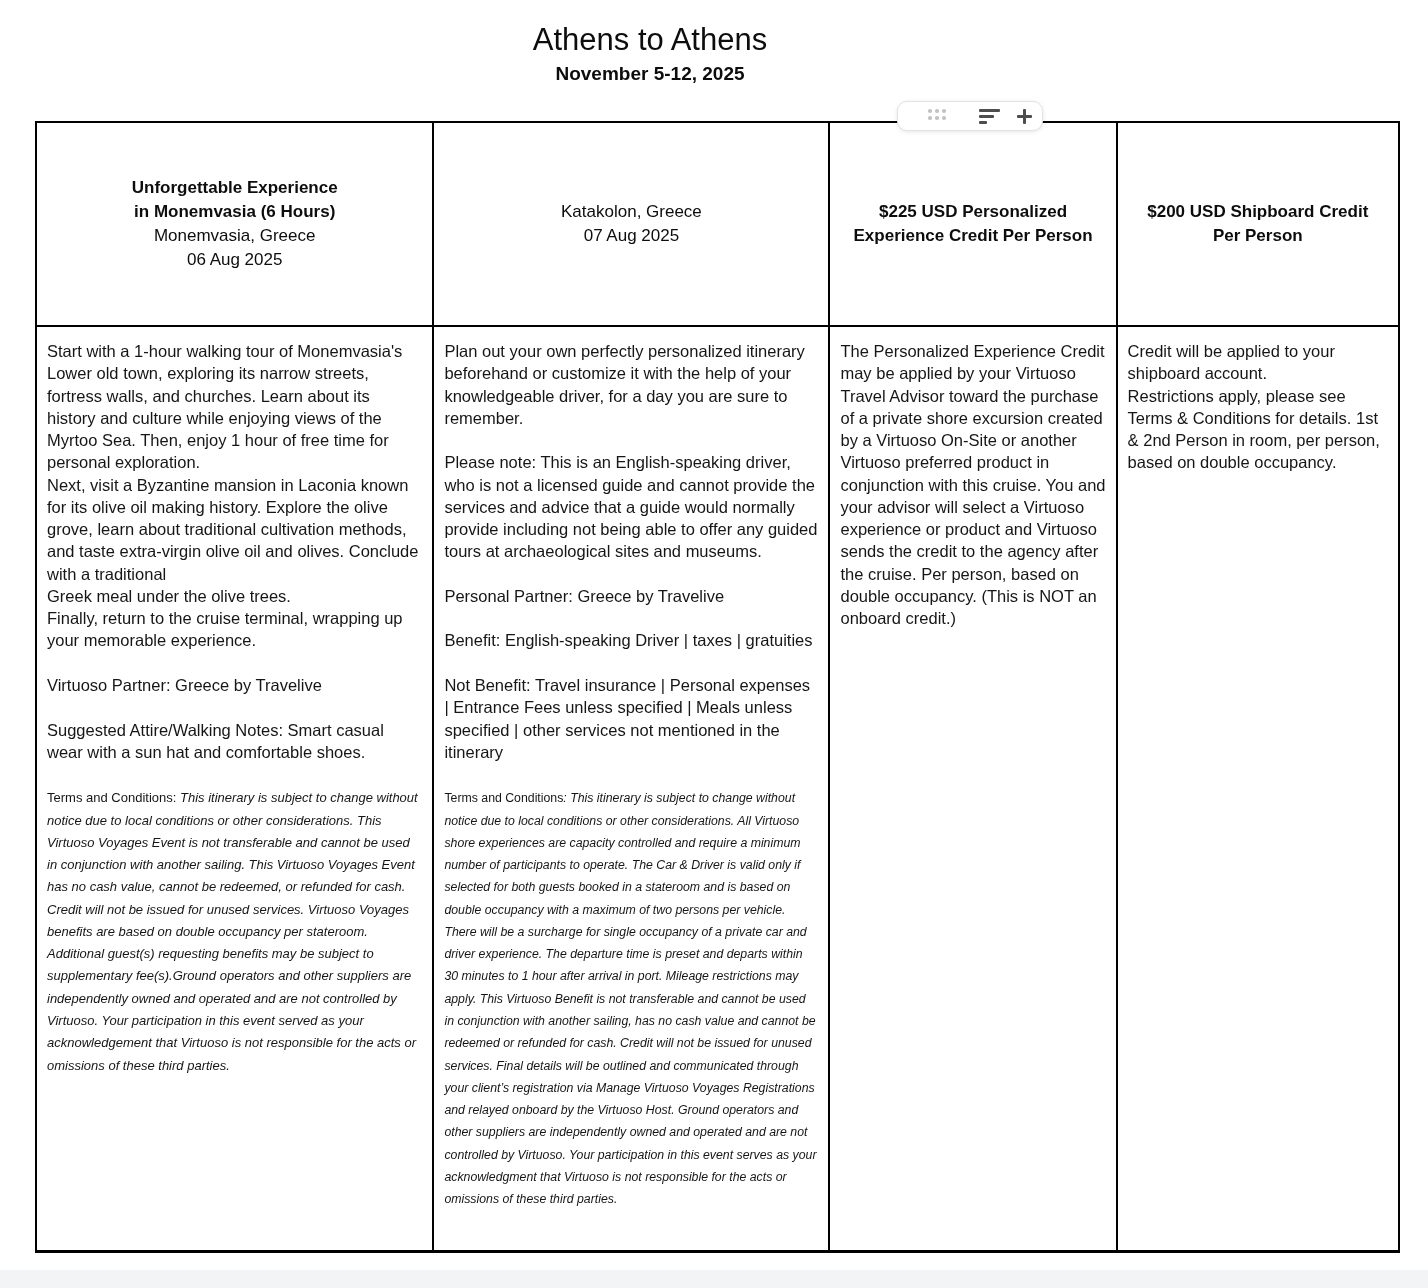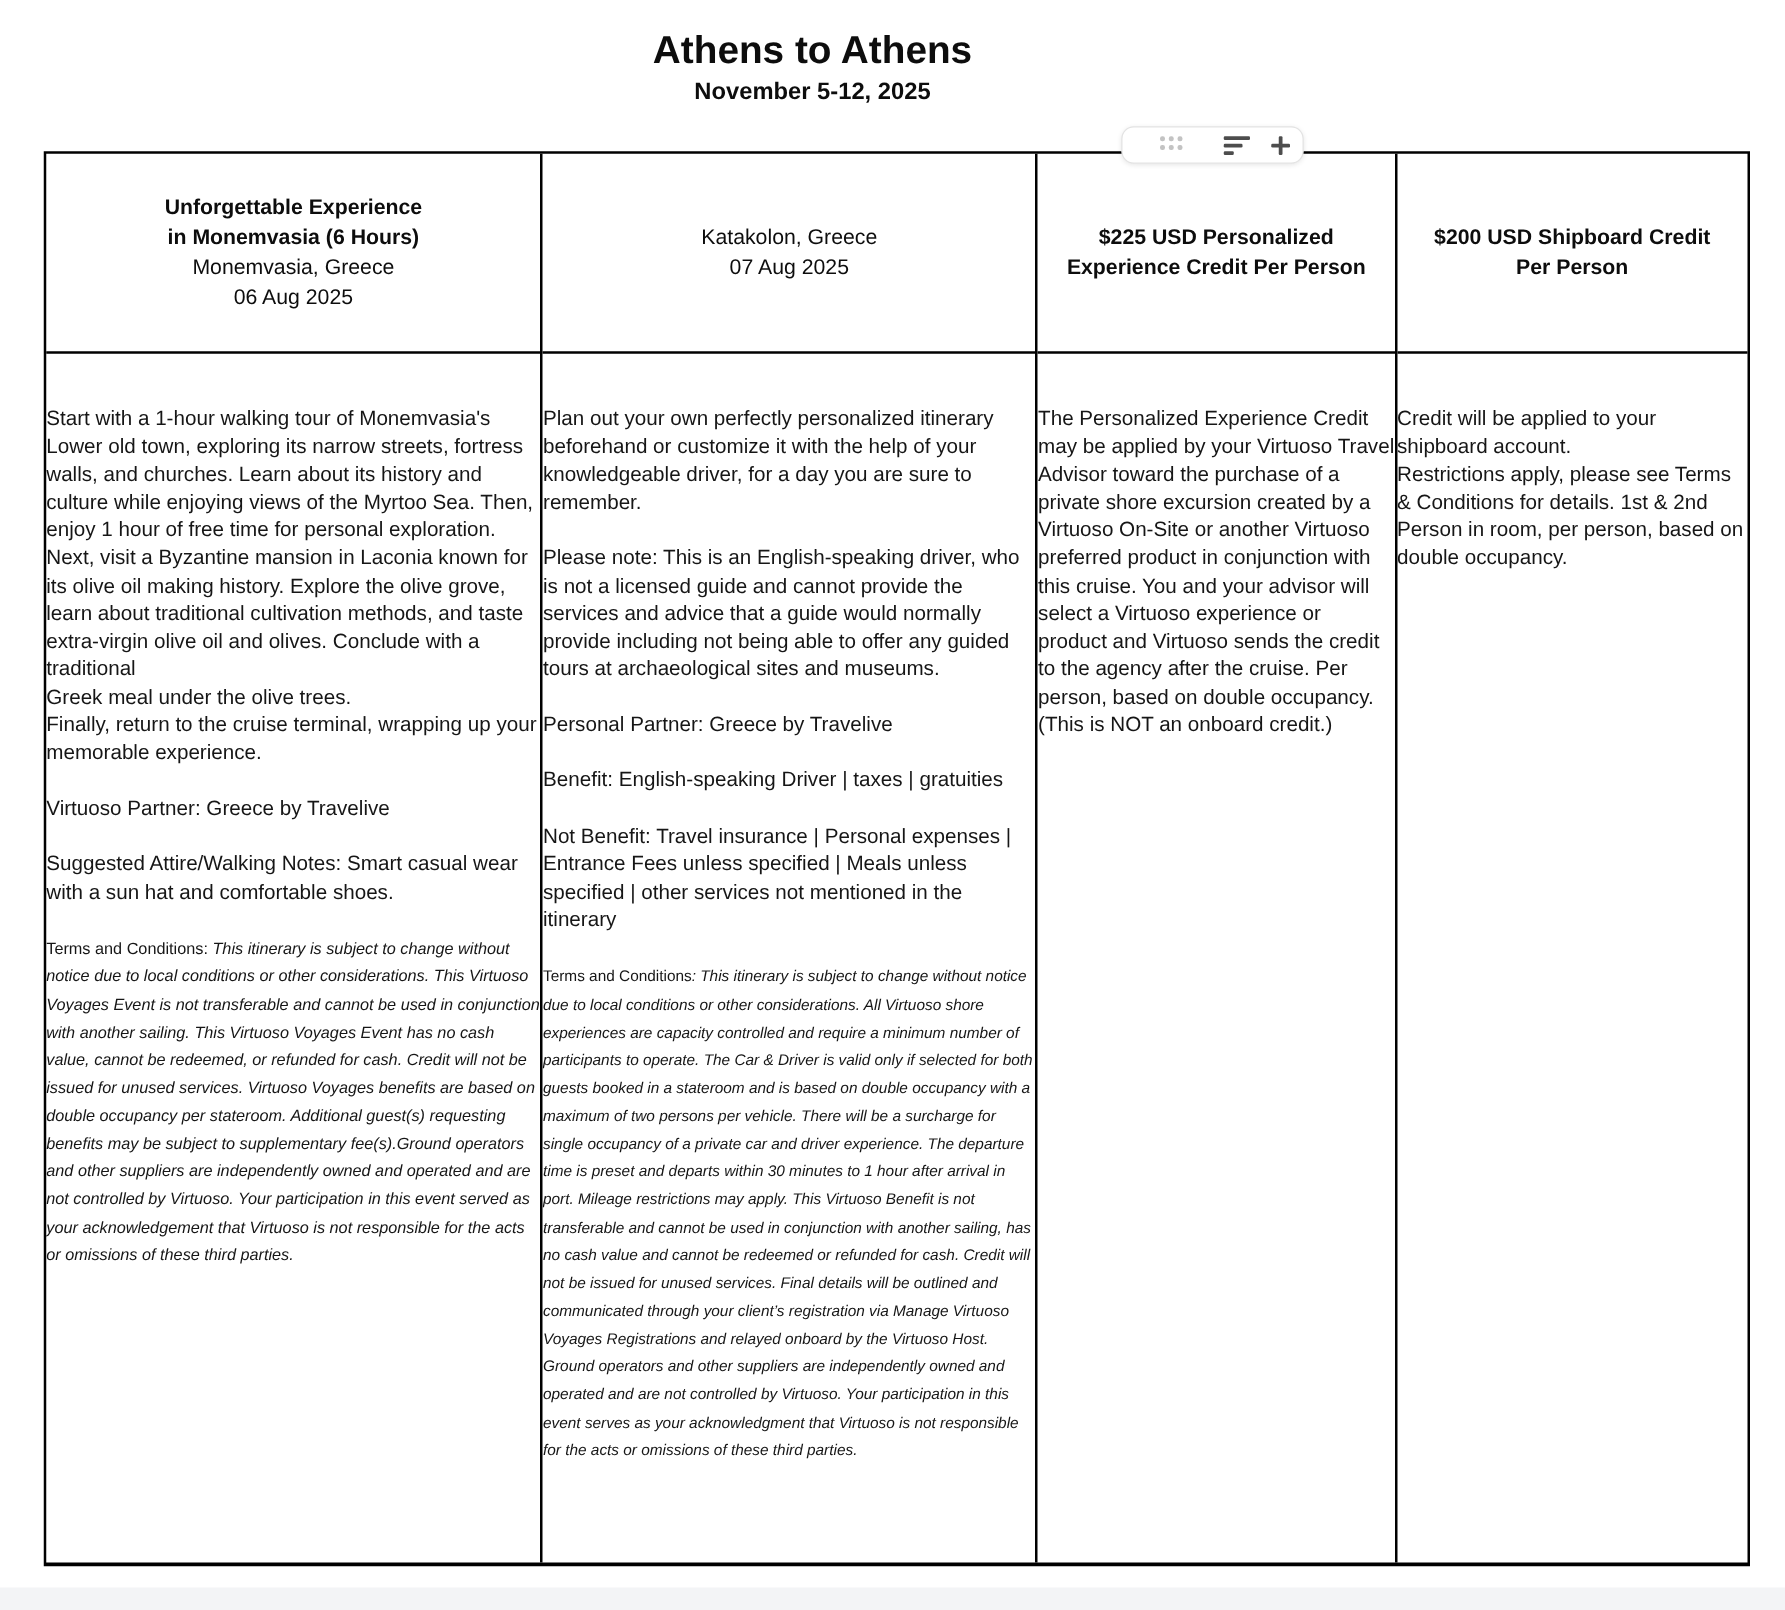--- a/index.html
+++ b/index.html
@@ -1,21 +1,21 @@
 <!DOCTYPE html>
 <html><head>
 <meta charset="utf-8">
 <style>
   * { margin:0; padding:0; box-sizing:border-box; }
   html,body { background:#ffffff; }
   body { font-family:"Liberation Sans", sans-serif; color:#141414; }
   .page { position:relative; width:1428px; height:1288px; background:#ffffff; overflow:hidden; }
 
   .header-block { position:absolute; left:35px; top:22px; width:1230px; text-align:center; }
-  .doc-title { font-size:31px; font-weight:bold; line-height:1.15; color:#0d0d0d; }
+  .doc-title { font-size:31px; font-weight:normal; line-height:1.15; color:#0d0d0d; }
   .doc-subtitle { font-size:19px; font-weight:bold; margin-top:5px; color:#0d0d0d; }
 
   .toolbar { position:absolute; left:897px; top:101px; width:146px; height:30px;
              background:#ffffff; border:1px solid #e3e3e3; border-radius:10px;
              box-shadow:0 1px 4px rgba(0,0,0,.10); display:flex; align-items:center; z-index:5; }
   .tb-btn { display:flex; align-items:center; justify-content:center; cursor:pointer; }
   .dots { display:grid; grid-template-columns:repeat(3,7px); grid-template-rows:repeat(2,7px); margin-left:30px; }
   .dots span { width:3.5px; height:3.5px; border-radius:50%; background:#c3c3c3; }
   .sortlines { width:21px; height:15px; margin-left:30px; display:flex; flex-direction:column; justify-content:space-between; }
   .sortlines i { display:block; height:3px; background:#4d4d4d; border-radius:1px; }
@@ -24,26 +24,26 @@
   .sortlines i:nth-child(3){ width:8px; }
   .plus { position:relative; width:15px; height:15px; margin-left:17px; }
   .plus::before { content:""; position:absolute; left:0; top:6px; width:15px; height:3px; background:#4d4d4d; border-radius:1px; }
   .plus::after  { content:""; position:absolute; left:6px; top:0; width:3px; height:15px; background:#4d4d4d; border-radius:1px; }
 
   .vtable { position:absolute; left:35px; top:121px; width:1365px; height:1132px;
             border:2px solid #000; border-bottom-width:3px; background:#fff;
             display:grid; grid-template-columns:29.2% 29.1% 21.1% 20.6%; }
   .vcol { border-right:2px solid #000; display:flex; flex-direction:column; min-width:0; }
   .vcol:last-child { border-right:none; }
-  .cell-header { height:160px; border-bottom:2px solid #000; display:flex; flex-direction:column;
+  .cell-header { height:204px; border-bottom:2px solid #000; display:flex; flex-direction:column;
                  justify-content:center; align-items:center; text-align:center; padding:8px 14px; }
   .h-title { font-size:17px; font-weight:bold; line-height:1.4; white-space:pre-line; color:#0d0d0d; }
   .h-meta  { font-size:17px; line-height:1.4; white-space:pre-line; color:#0d0d0d; }
-  .cell-body { flex:1 1 auto; overflow:hidden; padding:13px 0; font-size:16.5px; line-height:1.35;
-               white-space:pre-wrap; color:#161616;margin-top:28px; }
+  .cell-body { flex:1 1 auto; overflow:hidden; padding:13px 10px; font-size:16.5px; line-height:1.35;
+               white-space:pre-wrap; color:#161616; }
   .cell-body .b { font-weight:normal; }
   .cell-body .i { font-style:italic; }
   .cell-body .sm { font-size:13px;   line-height:1.32; }
   .cell-body .xs { font-size:12.3px; line-height:1.32; }
 
   .bottom-strip { position:absolute; left:0; top:1270px; width:1428px; height:18px; background:#f3f4f6; }
 </style>
 </head>
 <body>
 

